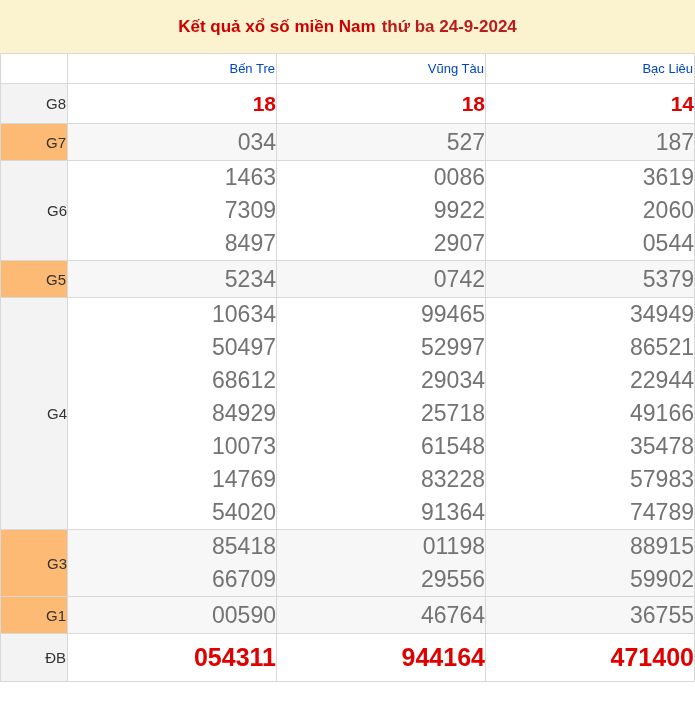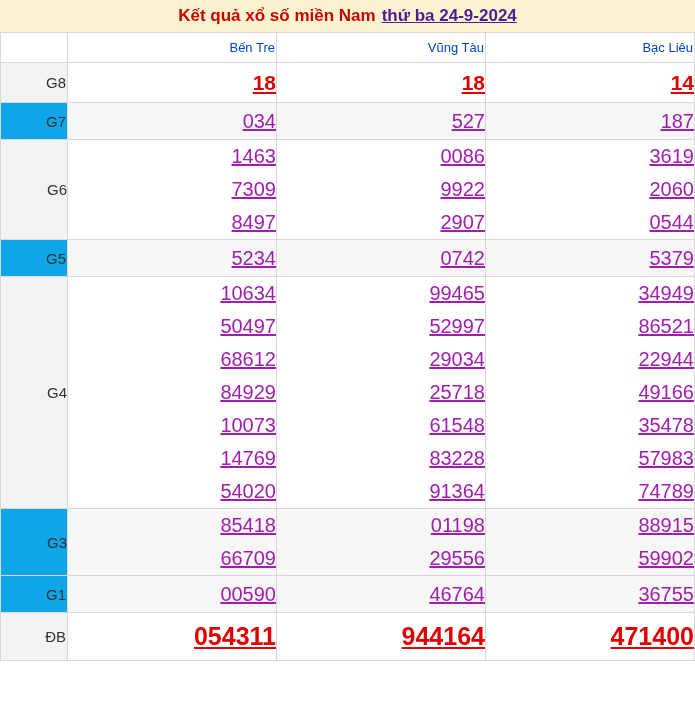--- a/index.html
+++ b/index.html
@@ -14,37 +14,36 @@
     color: #222222;
     overflow: hidden;
   }
   #page {
     width: 695px;
     height: 701px;
     position: relative;
     box-sizing: border-box;
   }
   .banner {
-    height: 32px;
+    height: 53px;
     background: #fbf3cf;
     display: flex;
     align-items: center;
     justify-content: center;
     font-size: 17px;
     white-space: nowrap;
   }
   .banner .red {
     color: #cc0000;
     font-weight: bold;
     margin-right: 6px;
   }
   .banner .date {
-    color: #4c1d95;
+    color: #b91c1c;
     font-weight: bold;
-    text-decoration: underline;
   }
   table.lotto {
     width: 695px;
     border-collapse: collapse;
     table-layout: fixed;
   }
   table.lotto td, table.lotto th {
     border: 1px solid #d8d8d8;
     text-align: right;
     vertical-align: middle;
@@ -61,48 +60,47 @@
   }
   thead th.corner {
     background: #ffffff;
   }
   td.label {
     background: #f3f3f3;
     font-size: 15px;
     color: #333333;
   }
   td.val {
-    font-size: 20px;
-    color: #a21caf;
+    font-size: 23px;
+    color: #737373;
     padding: 0;
   }
   td.val .stack {
     display: flex;
     flex-direction: column;
     justify-content: center;
   }
   td.val .stack span {
     display: block;
     line-height: 33px;
     height: 33px;
-    text-decoration: underline;
   }
   tr.r-g8 td.val { font-size: 21px; color: #e00000; font-weight: bold; height: 37px; }
   tr.r-g8 td.label { height: 37px; }
   tr.r-g7 td, tr.r-g5 td, tr.r-g2 td, tr.r-g1 td { height: 34px; }
   tr.r-g6 td, tr.r-g4 td, tr.r-g3 td { padding: 0; }
   tr.r-db td.val {
     font-size: 25px;
     color: #e00000;
     font-weight: bold;
     height: 45px;
   }
   tr.r-db td.label { height: 45px; }
   tr.alt td.val { background: #f7f7f7; }
-  tr.alt td.label { background: #0ea5e9; }
+  tr.alt td.label { background: #fdba74; }
 </style>
 </head>
 <body>
 
 <div id="page">
 
   <div class="banner">
     <span class="red">Kết quả xổ số miền Nam</span>
     <span class="date">thứ ba 24-9-2024</span>
   </div>

